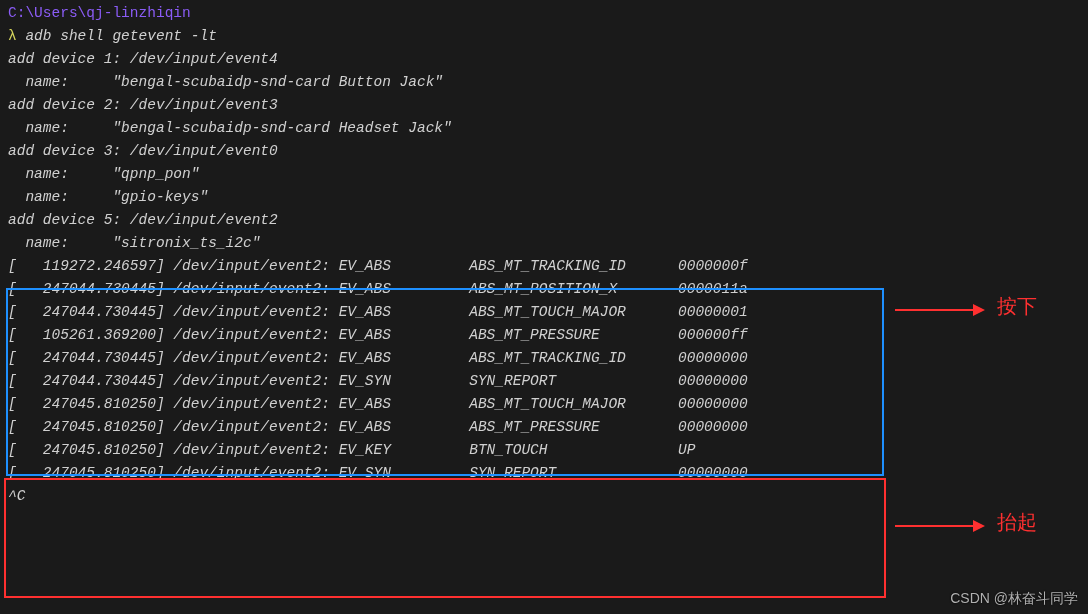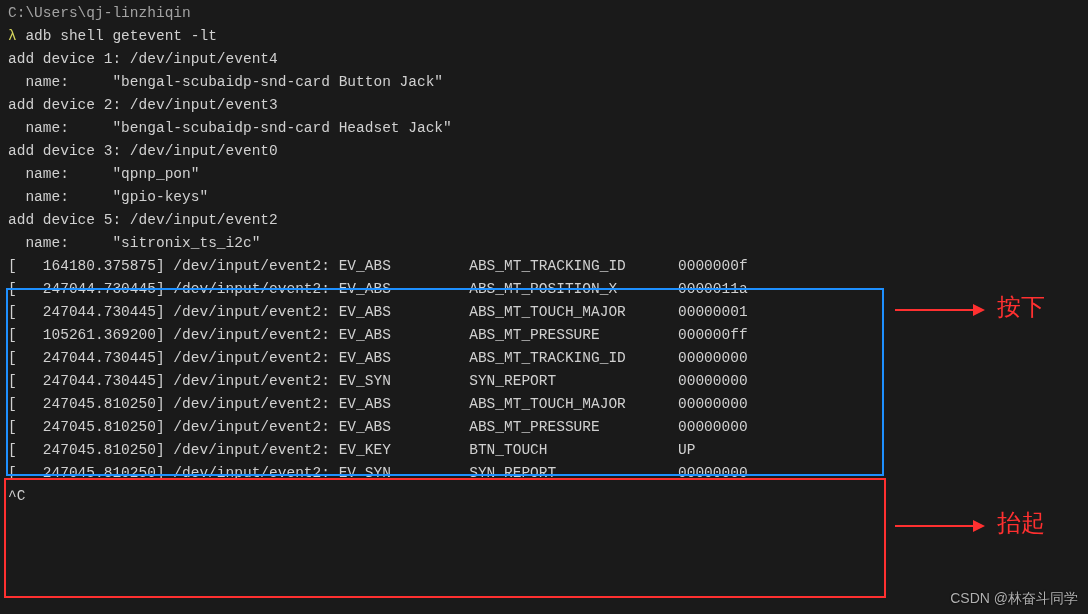--- a/index.html
+++ b/index.html
@@ -9,23 +9,23 @@
       font-size: 14.5px;
       line-height: 23px;
       color: #cccccc;
       width: 1088px;
       height: 614px;
       overflow: hidden;
       position: relative;
       padding-left: 8px;
       padding-top: 2px;
     }
-    .green { color: #a3a3a3; }
+    .green { color: #8b5cf6; }
     .yellow { color: #d6d65d; }
-    .white { color: #d0d0d0; }
+    .white { color: #d0d0d0; font-style: italic; }
     .line { white-space: pre; }
     
     .event-container {
       position: relative;
     }
     
     .box-blue {
       position: absolute;
       border: 2px solid #1e90ff;
       pointer-events: none;
@@ -33,22 +33,22 @@
     
     .box-red {
       position: absolute;
       border: 2px solid #ff3030;
       pointer-events: none;
     }
     
     .label-red {
       position: absolute;
       color: #ff3030;
-      font-size: 24px;
-      font-family: Liberation Serif, serif;
+      font-size: 20px;
+      font-family: Liberation Mono, monospace;
       pointer-events: none;
       text-align: center;
     }
     
     .watermark {
       position: absolute;
       bottom: 4px;
       right: 10px;
       color: #b0b0b0;
       font-size: 14px;
@@ -76,21 +76,21 @@
       <div class="line white">  name:     "bengal-scubaidp-snd-card Headset Jack"</div>
       <div class="line white">add device 3: /dev/input/event0</div>
       <div class="line white">  name:     "qpnp_pon"</div>
       <div class="line white">  name:     "gpio-keys"</div>
       <div class="line white">add device 5: /dev/input/event2</div>
       <div class="line white">  name:     "sitronix_ts_i2c"</div>
     </div>
 
   <div class="event-container">
     <div id="press-block">
-        <div class="line white">[   164180.375875] /dev/input/event2: EV_ABS         ABS_MT_TRACKING_ID      0000000f</div>
+        <div class="line white">[   119272.246597] /dev/input/event2: EV_ABS         ABS_MT_TRACKING_ID      0000000f</div>
         <div class="line white">[   247044.730445] /dev/input/event2: EV_ABS         ABS_MT_POSITION_X       0000011a</div>
         <div class="line white">[   247044.730445] /dev/input/event2: EV_ABS         ABS_MT_TOUCH_MAJOR      00000001</div>
         <div class="line white">[   105261.369200] /dev/input/event2: EV_ABS         ABS_MT_PRESSURE         000000ff</div>
         <div class="line white">[   247044.730445] /dev/input/event2: EV_ABS         ABS_MT_TRACKING_ID      00000000</div>
         <div class="line white">[   247044.730445] /dev/input/event2: EV_SYN         SYN_REPORT              00000000</div>
       </div>
     <div id="release-block">
         <div class="line white">[   247045.810250] /dev/input/event2: EV_ABS         ABS_MT_TOUCH_MAJOR      00000000</div>
         <div class="line white">[   247045.810250] /dev/input/event2: EV_ABS         ABS_MT_PRESSURE         00000000</div>
         <div class="line white">[   247045.810250] /dev/input/event2: EV_KEY         BTN_TOUCH               UP</div>

